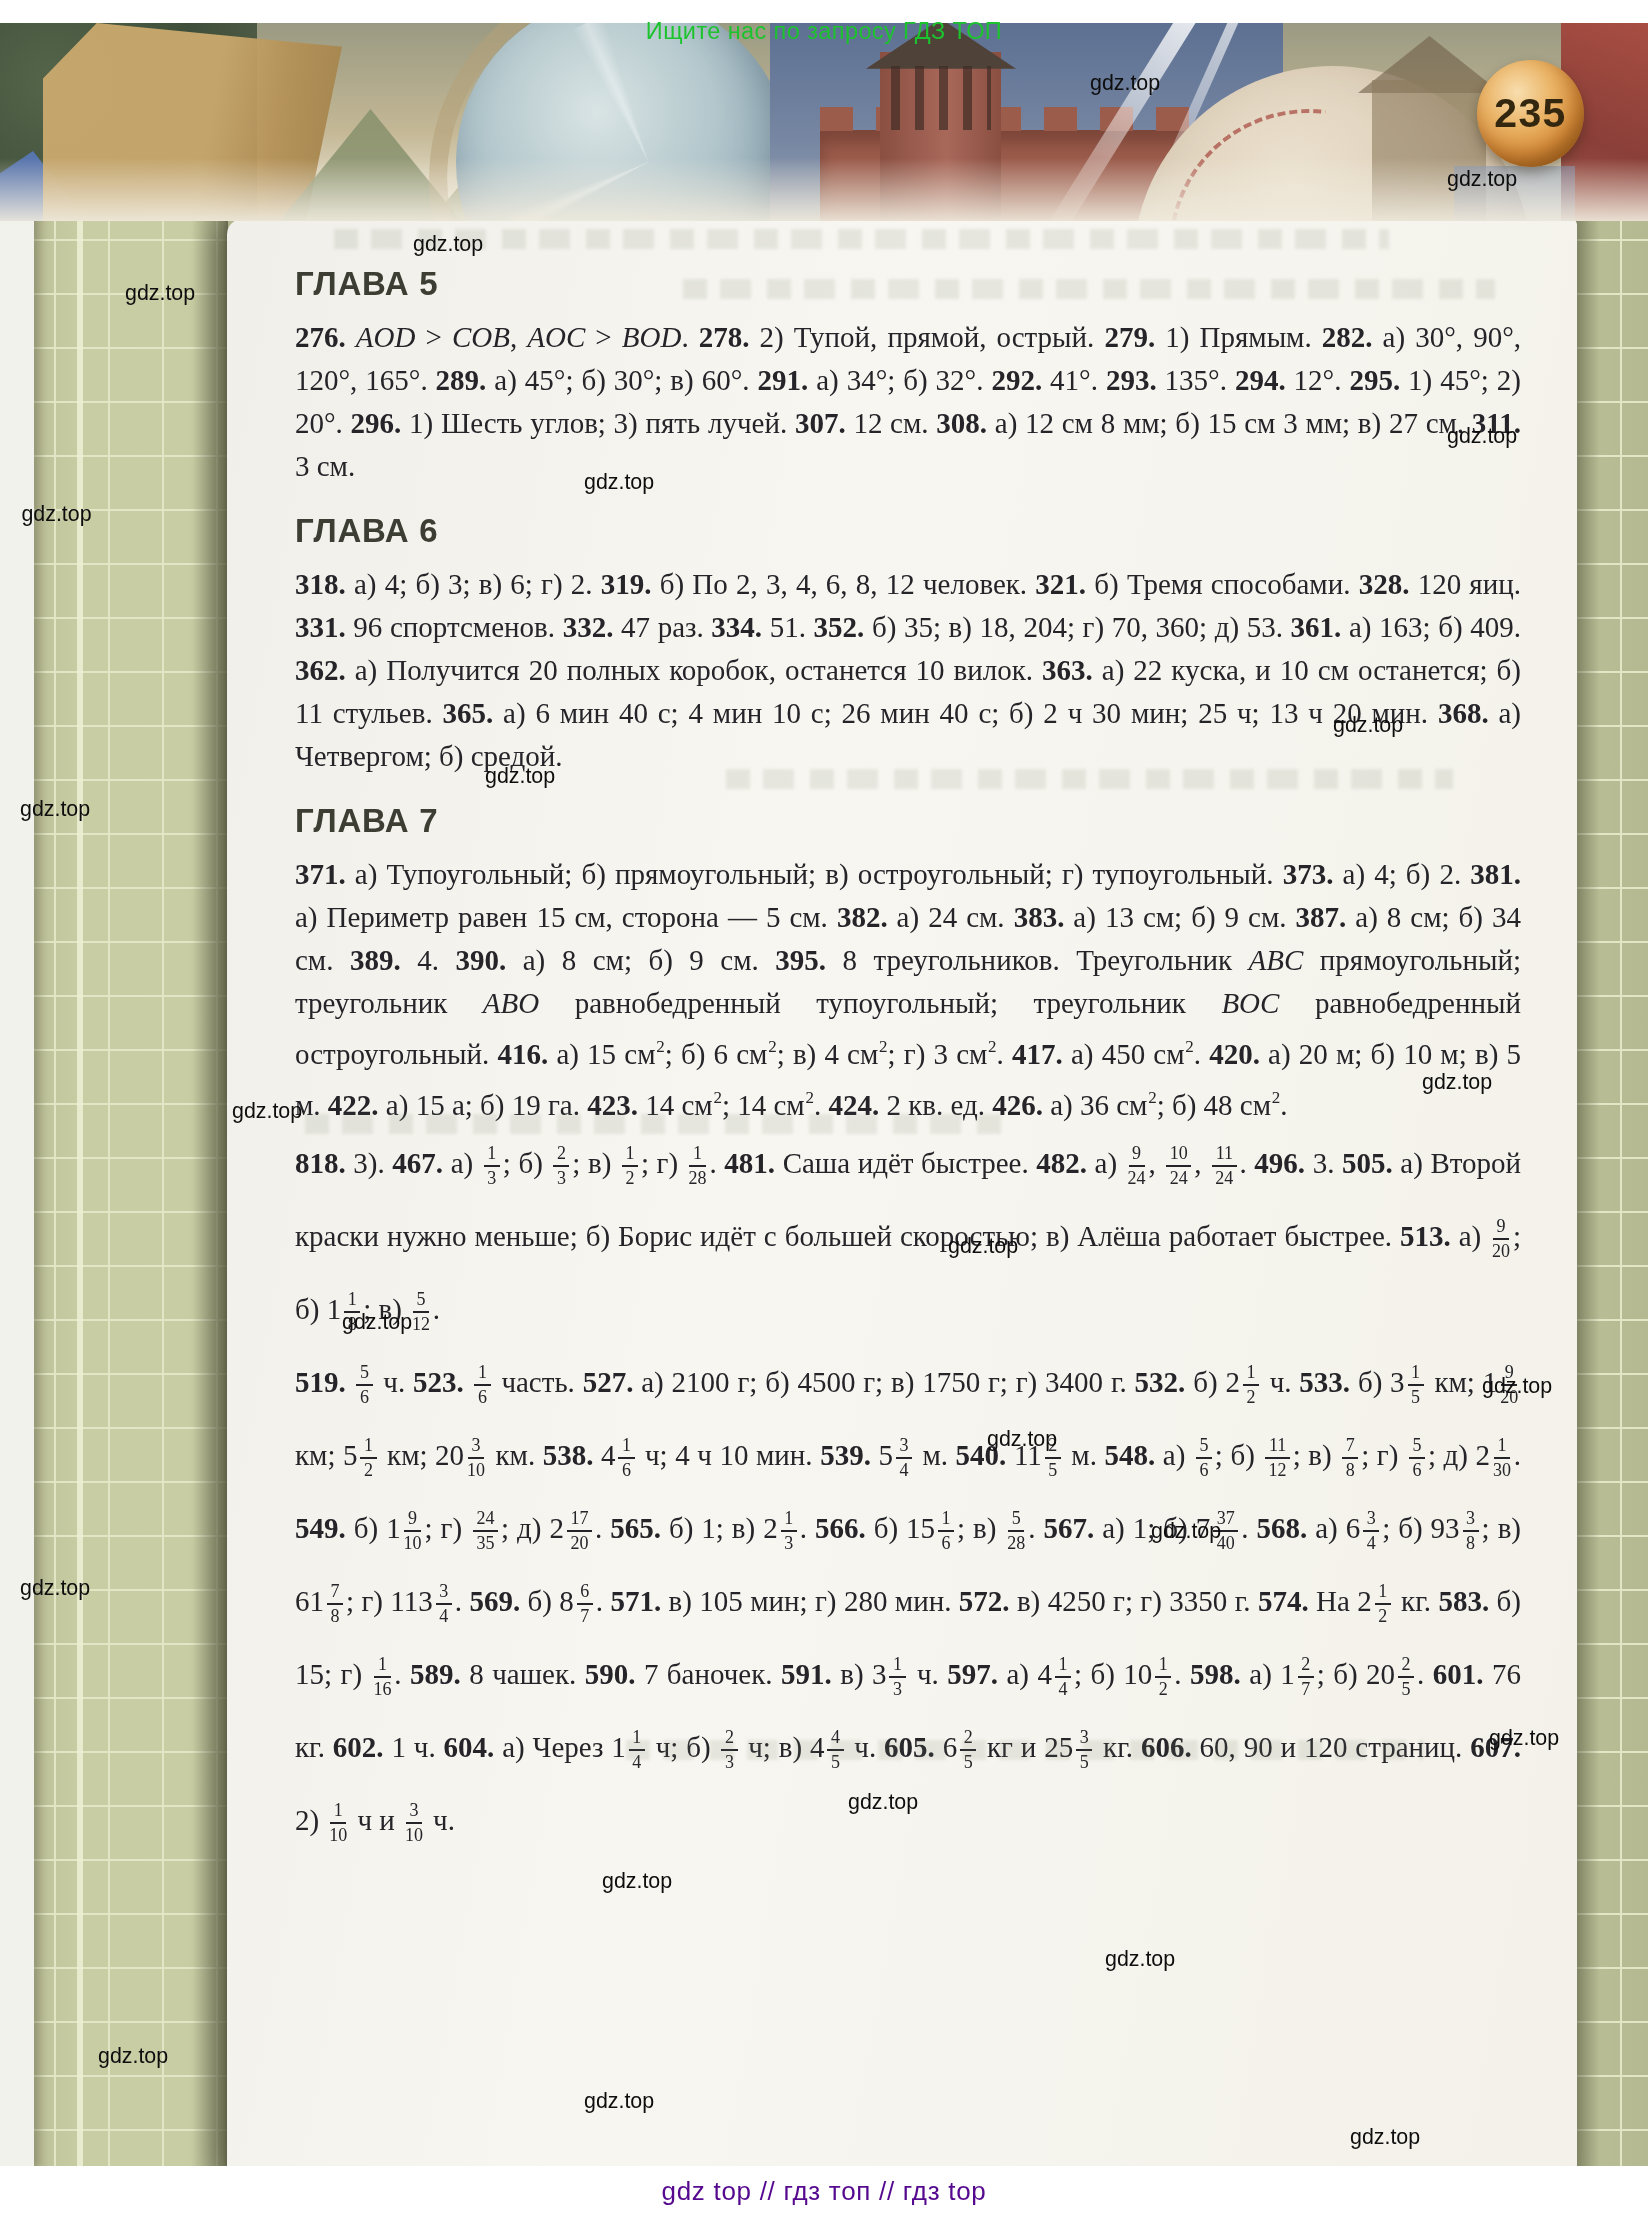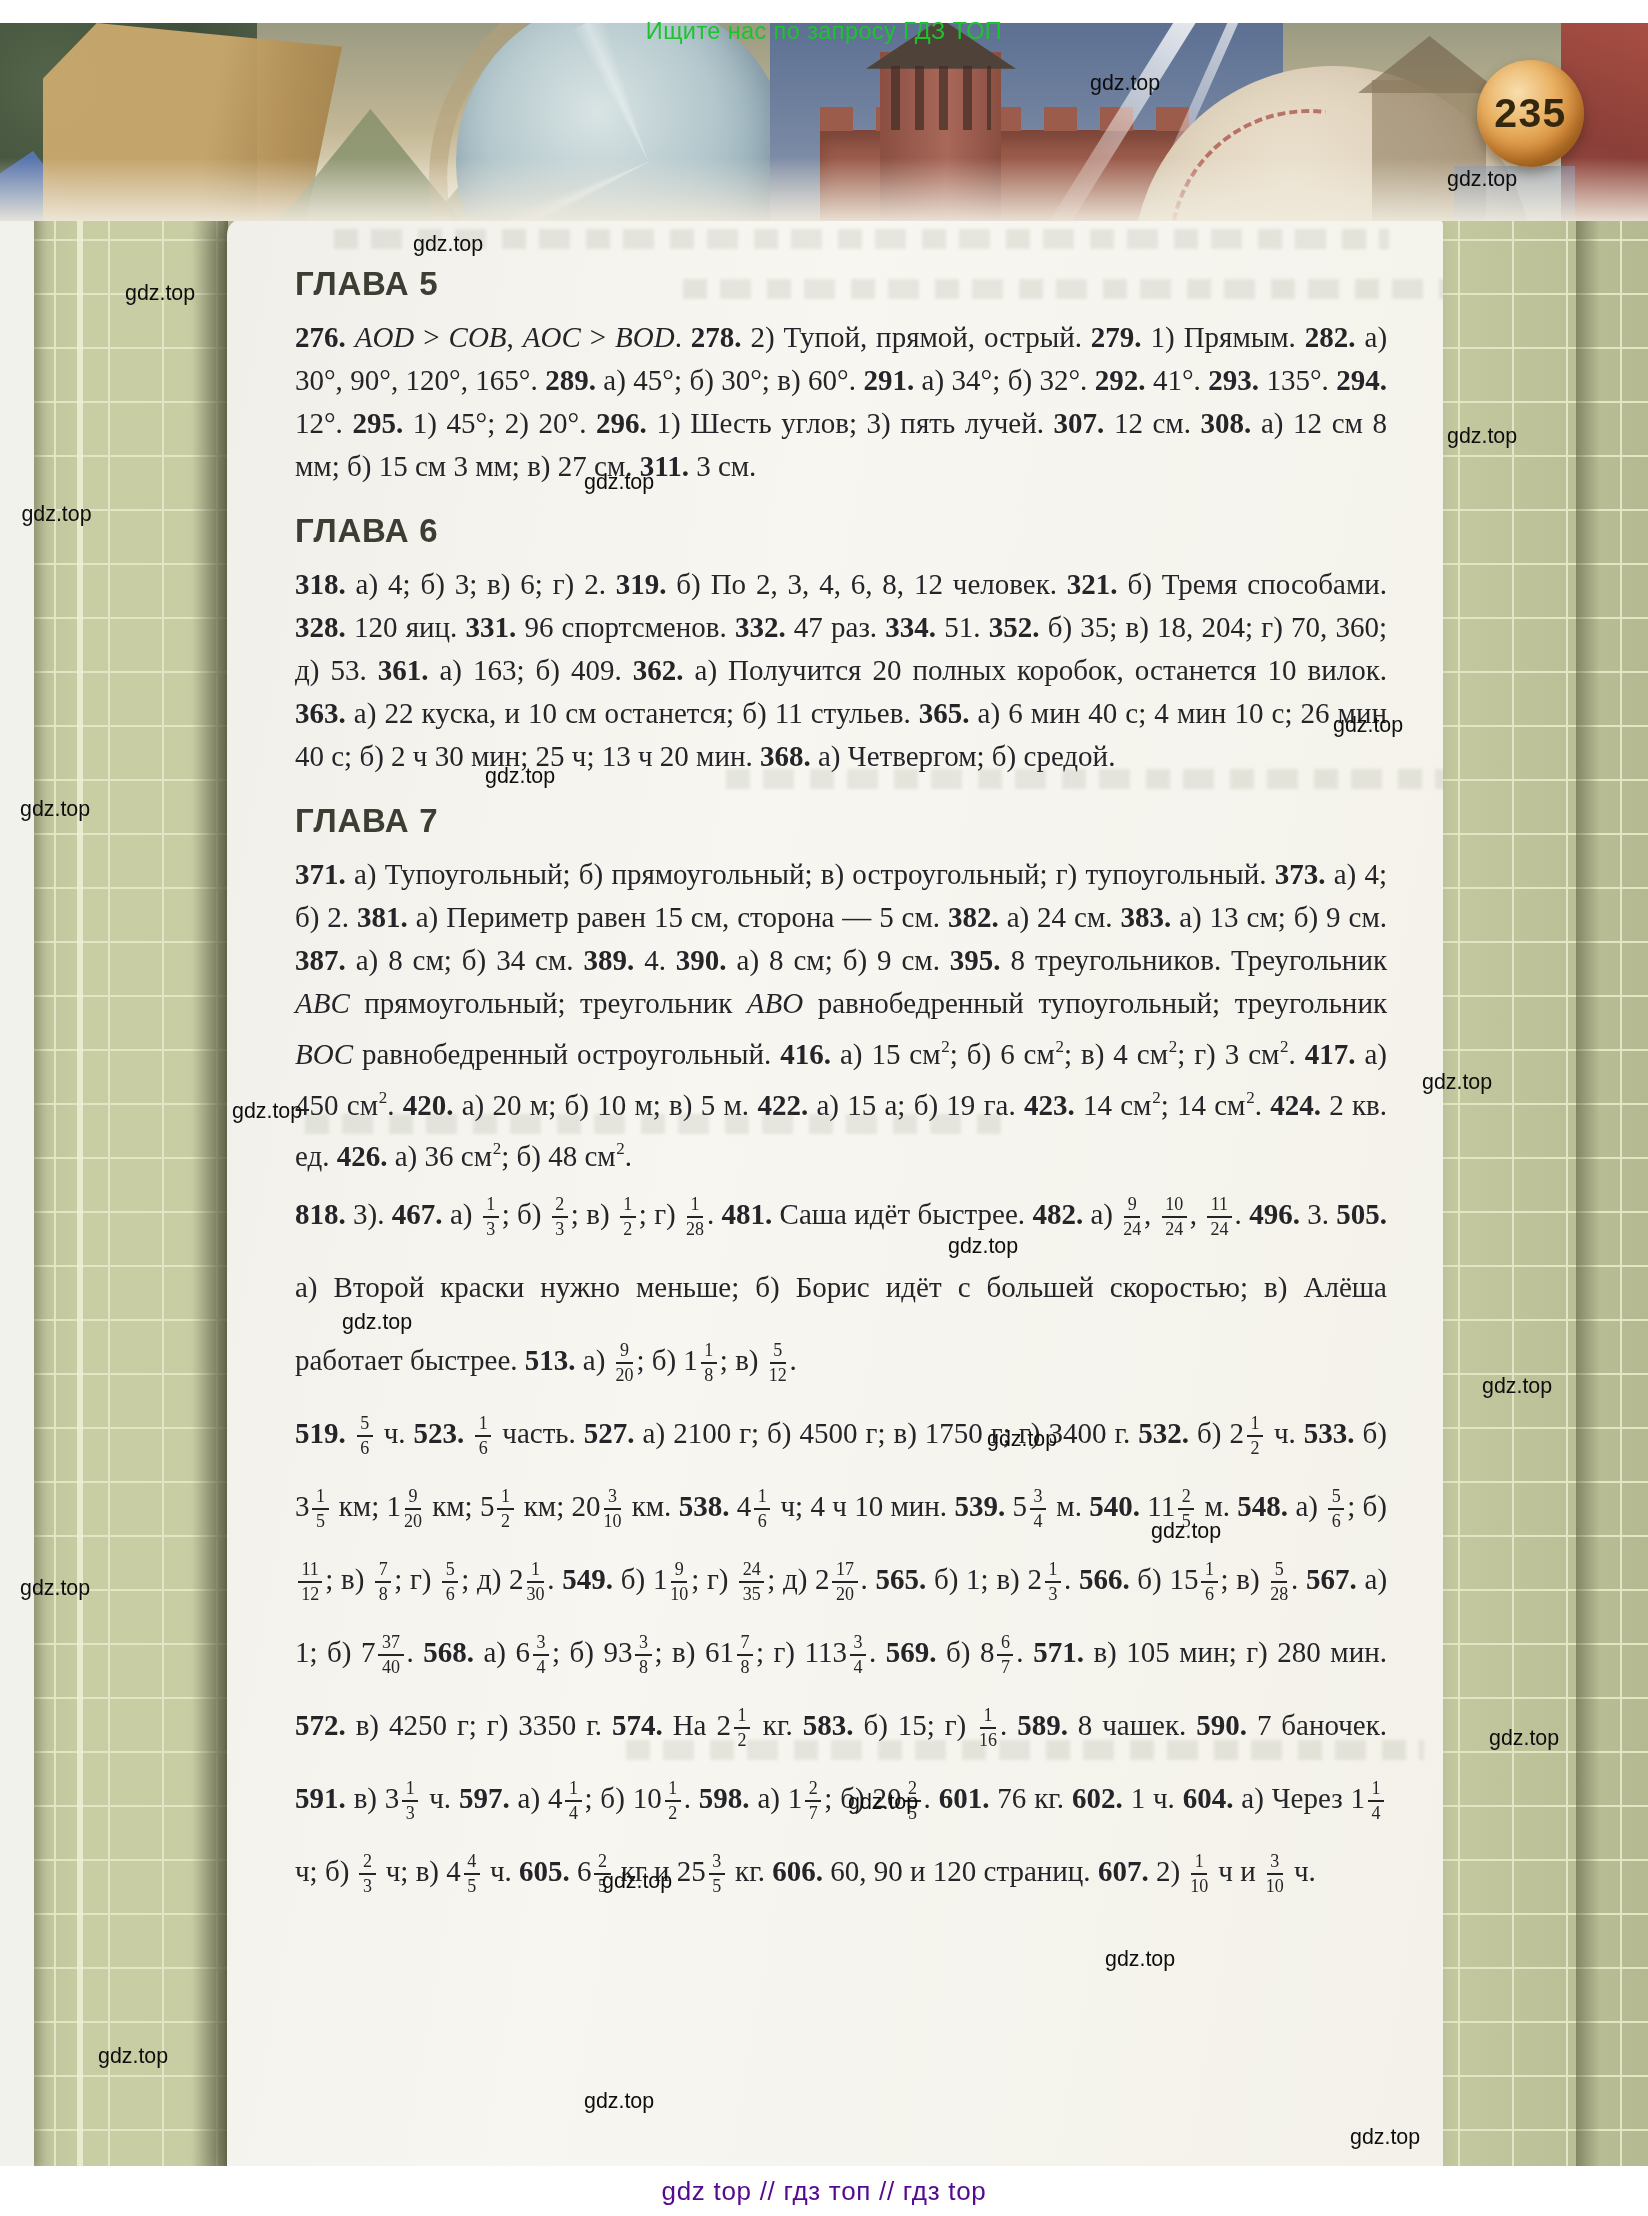--- a/index.html
+++ b/index.html
@@ -82,21 +82,21 @@
        background:linear-gradient(180deg,rgba(240,235,222,0),rgba(240,235,222,.92));}
 
   
   .ball{position:absolute;left:1477px;top:37px;width:107px;height:107px;border-radius:50%;z-index:12;
         background:radial-gradient(circle at 38% 30%,#f8deae,#eab365 35%,#d98f3c 62%,#a96a22 86%,#8f5519);
         box-shadow:inset -7.1px -11.4px 18.5px rgba(90,40,0,.35),0 5.7px 11.4px rgba(40,30,10,.35);
         display:flex;align-items:center;justify-content:center;}
   .ball span{font:700 41px "Liberation Sans",sans-serif;color:#33270f;letter-spacing:1.4px;text-align:right;}
 
   
-  .page{position:absolute;left:227px;top:219px;width:1216px;height:1947px;z-index:5;box-sizing:border-box;
+  .page{position:absolute;left:227px;top:219px;width:1350px;height:1947px;z-index:5;box-sizing:border-box;
         background:linear-gradient(100deg,#f0efe9,#f7f6f1 40%,#f3f1e9);
         border-radius:15.7px 5.7px 0 0;box-shadow:-13px 5.7px 23px rgba(70,72,48,.45);
         padding:46px 56px 0 68px;overflow:hidden;}
   .ghost{position:absolute;opacity:.13;filter:blur(1.4px);height:20px;
          background:repeating-linear-gradient(90deg,#6f7a5f 0 24px,transparent 24px 37px,#77806a 37px 68px,transparent 68px 84px);}
   .g1{left:107px;top:10px;width:1055px;}
   .g2{left:456px;top:60px;width:812px;}
   .g3{left:499px;top:550px;width:727px;}
   .g4{left:78px;top:895px;width:698px;}
   .g5{left:399px;top:1521px;width:798px;}

